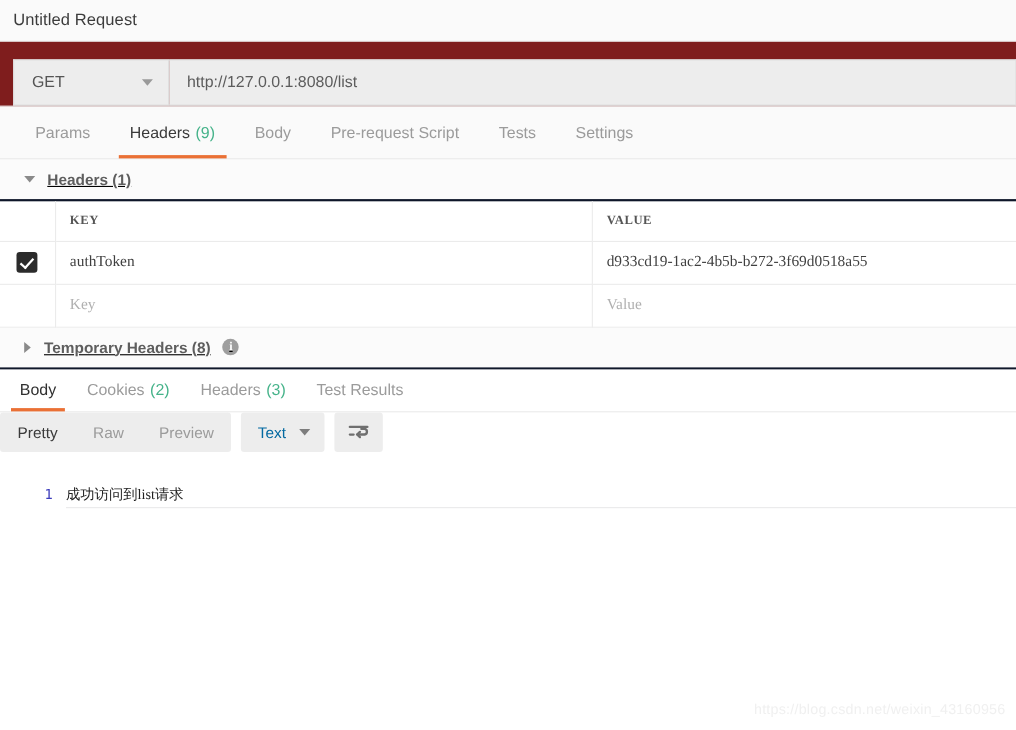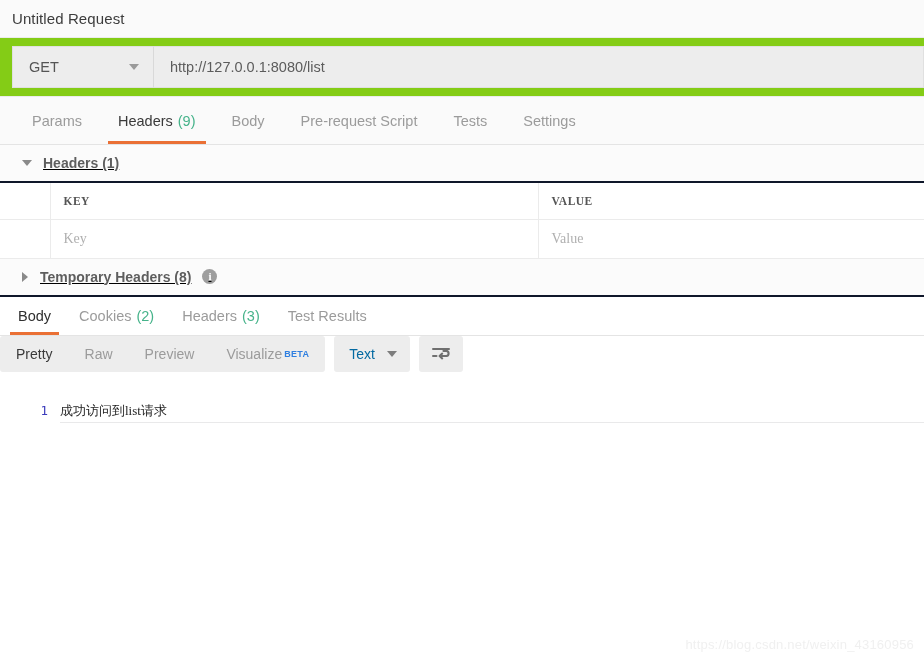--- a/index.html
+++ b/index.html
@@ -31,23 +31,23 @@
   }
   .titlebar .req-title {
     font-size: 15px;
     color: #3c3c3c;
     letter-spacing: .1px;
   }
 
   
   .urlbar-wrap {
     height: 59px;
-    background: #84cc16;
-    display: flex;
-    align-items: center;
+    background: #7f1d1d;
+    display: flex;
+    align-items: flex-end;
     padding: 0 0 0 12px;
     border-bottom: 1px solid #ebebeb;
   }
   .urlbar {
     display: flex;
     align-items: stretch;
     height: 42px;
     width: 100%;
   }
   .method-select {
@@ -391,20 +391,27 @@
     </colgroup>
     <thead>
       <tr>
         <th class="th-check"></th>
         <th>KEY</th>
         <th>VALUE</th>
       </tr>
     </thead>
     <tbody>
       <tr>
+        <td class="cell-check">
+          <span class="chk"></span>
+        </td>
+        <td>authToken</td>
+        <td>d933cd19-1ac2-4b5b-b272-3f69d0518a55</td>
+      </tr>
+      <tr>
         <td class="cell-check"></td>
         <td class="muted">Key</td>
         <td class="muted">Value</td>
       </tr>
     </tbody>
   </table>
 
   <div class="section-head">
     <span class="tri-right"></span>
     <span class="sec-label">Temporary Headers (8)</span>
@@ -432,24 +439,20 @@
     <div class="seg-group">
       <div class="seg active">
         <span>Pretty</span>
       </div>
       <div class="seg">
         <span>Raw</span>
       </div>
       <div class="seg">
         <span>Preview</span>
       </div>
-      <div class="seg">
-        <span>Visualize</span>
-        <span class="beta">BETA</span>
-      </div>
     </div>
 
     <div class="dd-btn">
       <span>Text</span>
       <span class="caret"></span>
     </div>
 
     <div class="icon-btn">
       <svg width="20" height="16" viewBox="0 0 20 16">
         <rect x="1" y="2" width="18" height="2.1" rx="1" fill="#6f6f6f"></rect>

